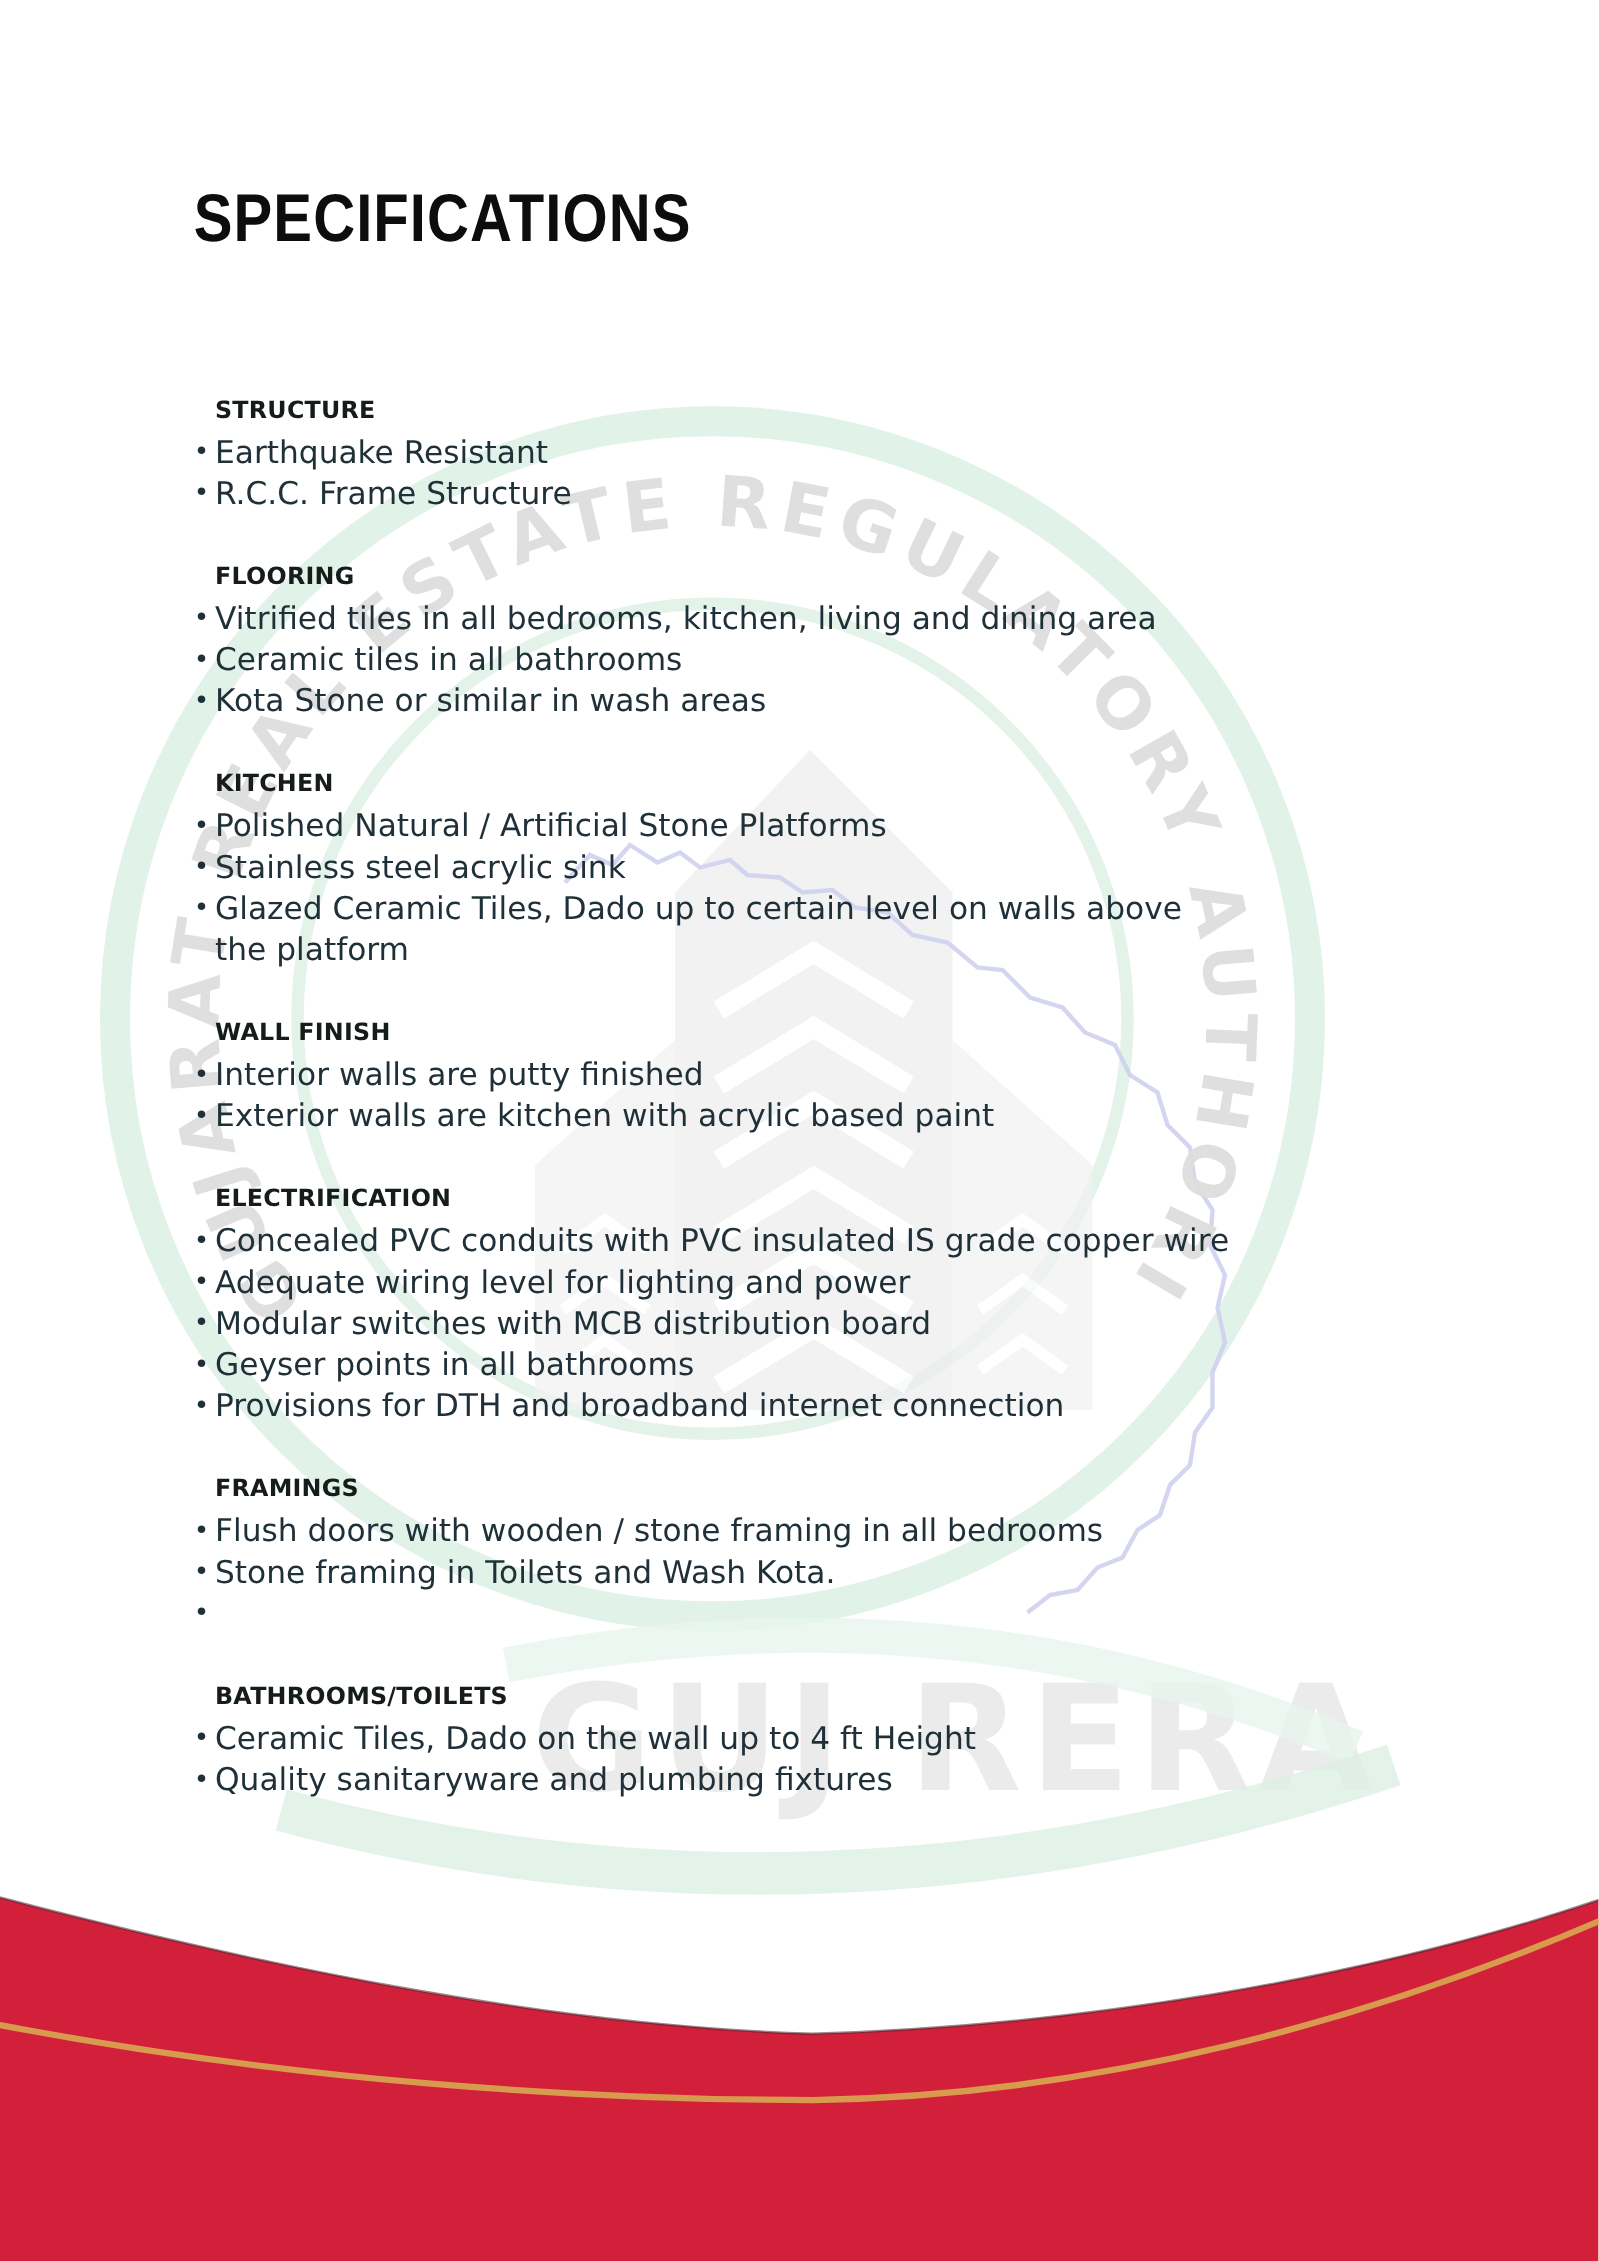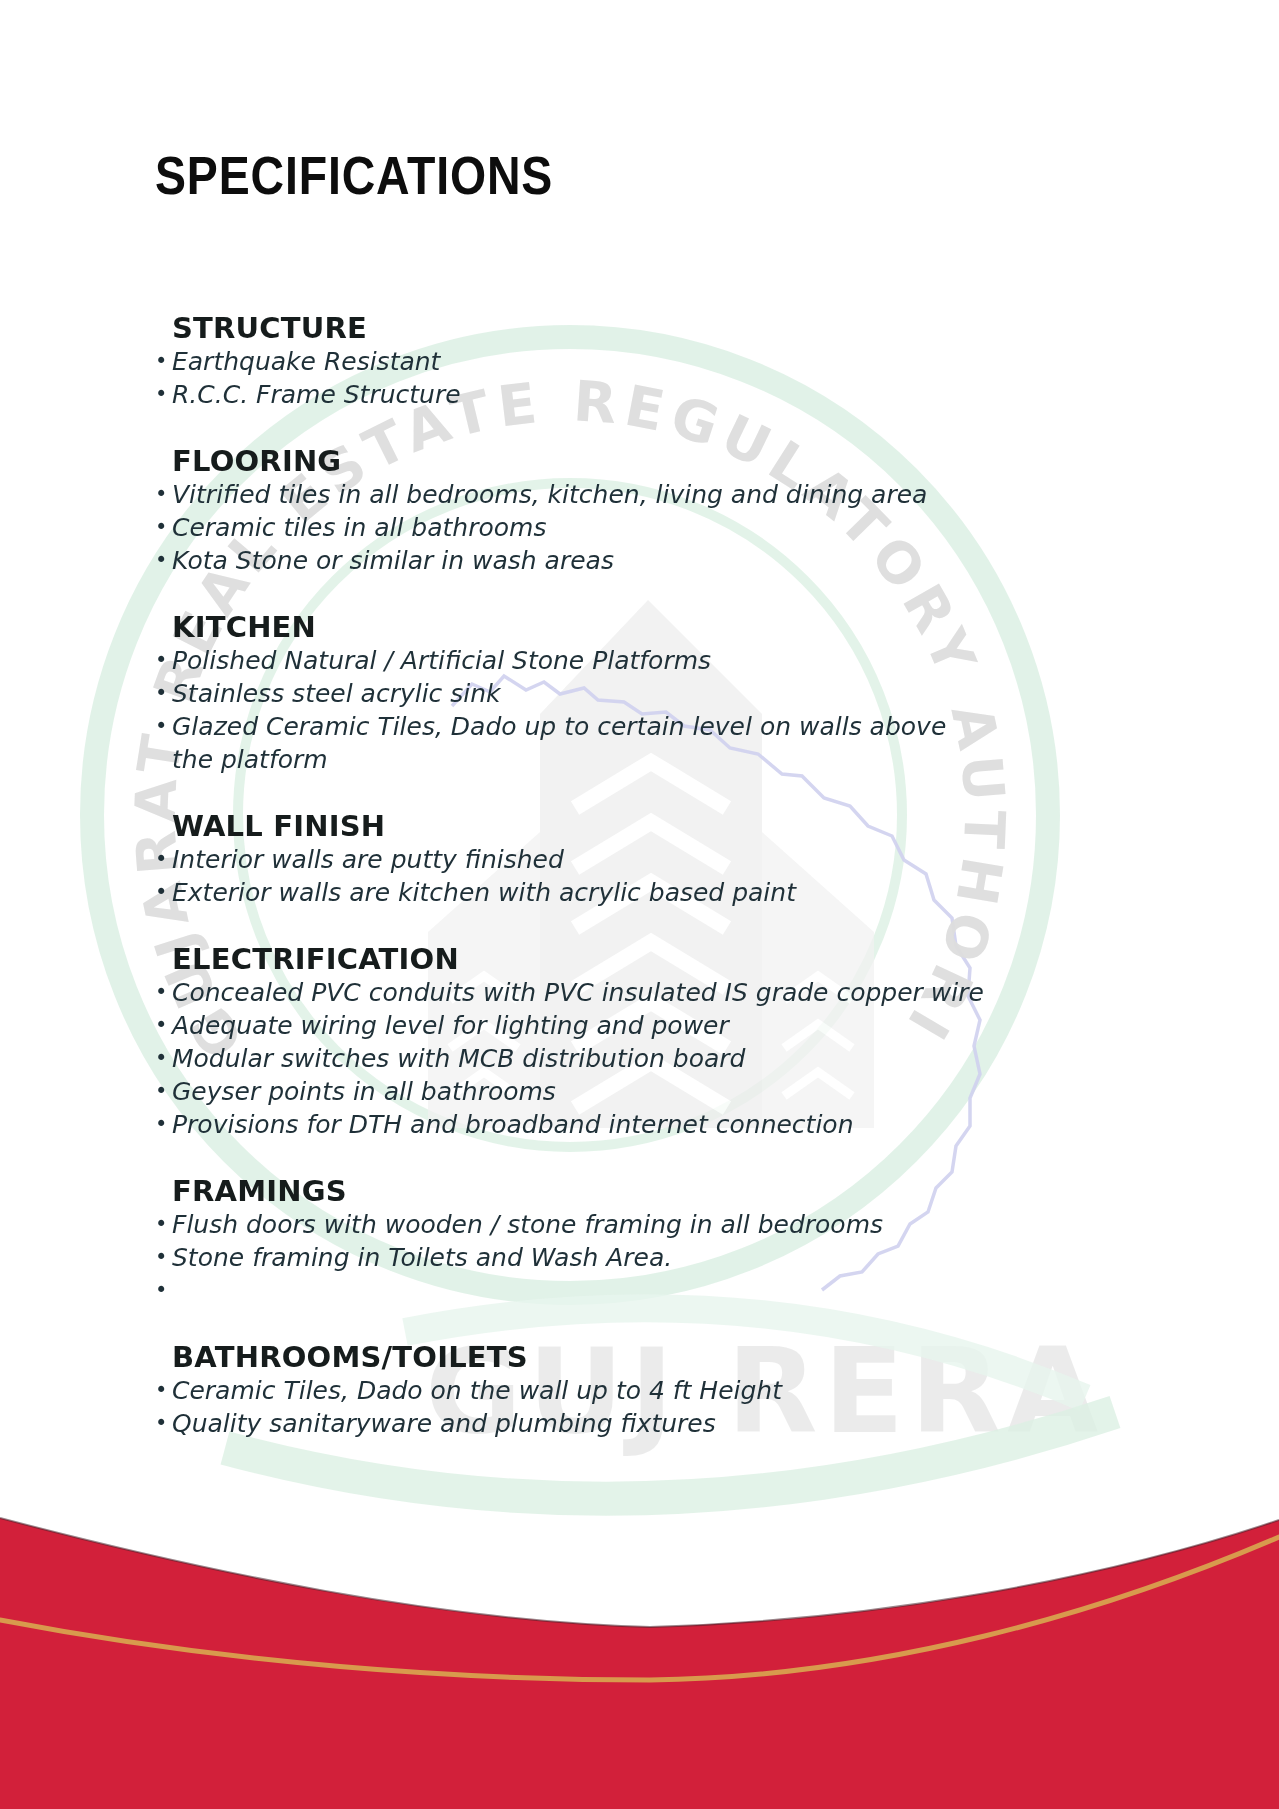--- a/index.html
+++ b/index.html
@@ -6,26 +6,26 @@
   .page{position:relative;width:1279px;height:1809px;background:#ffffff;overflow:hidden;
         font-family:"DejaVu Sans",sans-serif;}
   .watermark{position:absolute;left:0;top:0;width:1279px;height:1809px;pointer-events:none;}
   .footer-svg{position:absolute;left:0;top:1509px;width:1279px;height:300px;}
   .content{position:absolute;left:0;top:4px;width:1025px;padding:142px 0 0 155px;box-sizing:border-box;}
   .page-title{margin:0;font-family:"Liberation Sans",sans-serif;font-weight:700;
       font-size:54px;line-height:58px;letter-spacing:1px;color:#0d0d0d;
       transform:scaleX(.86);transform-origin:left center;white-space:nowrap;}
   .sections{margin-top:108px;}
   .spec-section{margin:0 0 34px 0;}
-  .spec-heading{margin:0 0 0 17px;font-size:29px;line-height:33px;font-weight:700;
+  .spec-heading{margin:0 0 0 17px;font-size:19px;line-height:33px;font-weight:700;
       color:#161c1c;letter-spacing:.2px;font-family:"DejaVu Sans",sans-serif;}
   .spec-list{list-style:none;margin:0;padding:0;}
   .spec-item{display:flex;font-size:25px;line-height:33px;color:#1f3038;}
   .bullet{flex:0 0 17px;width:17px;font-size:21px;line-height:33px;color:#1f3038;}
-  .item-text{white-space:pre-line;font-style:italic;}
+  .item-text{white-space:pre-line;}
 </style>
 </head>
 <body>
 
 <div class="page">
 
   <svg class="watermark" viewBox="0 0 1279 1809" xmlns="http://www.w3.org/2000/svg">
 
     <circle cx="570" cy="815" r="478" fill="none" stroke-width="24" opacity="0.85" stroke="#dcf0e4"></circle>
     <circle cx="570" cy="815" r="332" fill="none" stroke-width="10" opacity="0.8" stroke="#dcf0e4"></circle>
@@ -177,21 +177,21 @@
   <section class="spec-section">
     <h2 class="spec-heading">FRAMINGS</h2>
     <ul class="spec-list">
   <li class="spec-item">
     <span class="bullet">•</span>
     <span class="item-text">Flush doors with wooden / stone framing in all bedrooms</span>
   </li>
 
   <li class="spec-item">
     <span class="bullet">•</span>
-    <span class="item-text">Stone framing in Toilets and Wash Area.</span>
+    <span class="item-text">Stone framing in Toilets and Wash Kota.</span>
   </li>
 
   <li class="spec-item">
     <span class="bullet">•</span>
   </li>
 </ul>
   </section>
 
   <section class="spec-section">
     <h2 class="spec-heading">BATHROOMS/TOILETS</h2>

